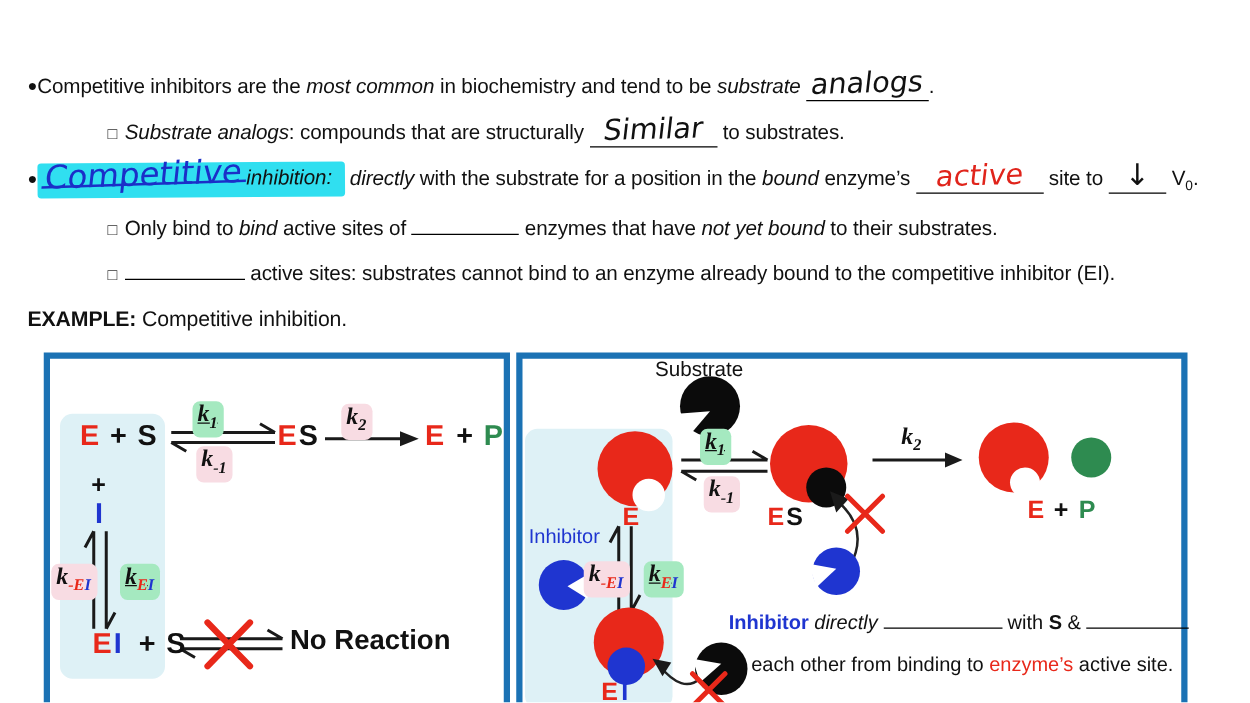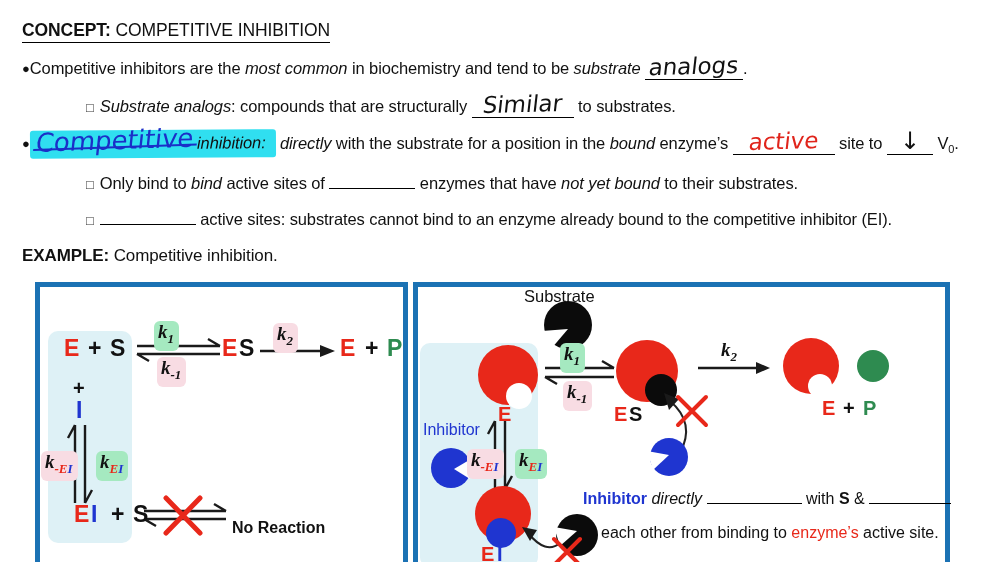--- a/index.html
+++ b/index.html
@@ -25,43 +25,40 @@
   .panel{position:absolute;top:282px;height:290px;box-sizing:border-box;border:5px solid var(--panel_border);
          background:#fff;}
   .panel svg{position:absolute;left:0;top:0;}
   .plabel{position:absolute;font-weight:bold;white-space:nowrap;}
   .big{font-size:23px;}
   .med{font-size:20px;}
   .red{color:var(--red);} .blue{color:var(--blue);} .green{color:var(--green);}
   .klabel{position:absolute;font-family:"Liberation Serif",serif;font-style:italic;font-weight:bold;
           font-size:19px;line-height:20px;padding:1px 5px 2px 4px;border-radius:6px;white-space:nowrap;}
   .ksub{font-size:13px;vertical-align:-5px;}
-  .mint{background:var(--mint);} .pinkbg{background:var(--pink);}
+  .mint{background:var(--mint);text-decoration:underline;} .pinkbg{background:var(--pink);}
   .cap{position:absolute;font-size:16px;white-space:nowrap;}
   .capfill{display:inline-block;border-bottom:1.6px solid #000;height:12px;}
   
   .arrow{stroke:#1a1a1a;stroke-width:2.4;fill:none;}
   .redx{stroke:var(--red);stroke-width:5;stroke-linecap:round;fill:none;}
   .redx2{stroke:var(--red);stroke-width:4;stroke-linecap:round;fill:none;}
   .curve{stroke:#222;stroke-width:2;fill:none;}
   .cyanrect{fill:var(--panel_cyan);}
   .enz{fill:var(--red);}
   .bite{fill:#fff;}
   .blob-black{fill:#0b0b0b;}
   .blob-blue{fill:var(--blue);}
   .head{fill:#1a1a1a;}
 </style>
 </head>
 <body>
 
 <div class="page">
 
-  <div class="line title" style="left:22px;top:20px">
-    <span class="b">CONCEPT:</span><span> COMPETITIVE INHIBITION</span>
-  </div>
 
   <div class="line" style="left:22px;top:58px">
     <span class="bullet-glyph">●</span><span>Competitive inhibitors are the </span><span class="i">most common</span><span> in biochemistry and tend to be </span><span class="i">substrate</span>
     <span class="fill" style="min-width:92px"><span class="hw">analogs</span></span><span>.</span>
   </div>
 
   <div class="line" style="left:86px;top:96px">
     <span class="square-glyph">□</span><span class="i">Substrate analogs</span><span>: compounds that are structurally </span>
     <span class="fill" style="min-width:96px"><span class="hw">Similar</span></span><span> to substrates.</span>
   </div>
@@ -115,21 +112,21 @@
     <span class="plabel big" style="left:325px;top:48px">+</span>
     <span class="plabel big green" style="left:347px;top:48px">P</span>
     <span class="plabel" style="left:33px;top:90px;font-size:20px">+</span>
     <span class="plabel big blue" style="left:36px;top:110px">I</span>
     <span class="klabel pinkbg" style="left:1px;top:164px"><span>k</span><span class="ksub red">-E</span><span class="ksub blue">I</span></span>
     <span class="klabel mint" style="left:56px;top:164px"><span>k</span><span class="ksub red">E</span><span class="ksub blue">I</span></span>
     <span class="plabel big red" style="left:34px;top:214px">E</span>
     <span class="plabel big blue" style="left:51px;top:214px">I</span>
     <span class="plabel big" style="left:71px;top:214px">+</span>
     <span class="plabel big" style="left:93px;top:214px">S</span>
-    <span class="plabel" style="left:192px;top:232px;font-size:16px">No Reaction</span>
+    <span class="plabel" style="left:192px;top:212px;font-size:22px">No Reaction</span>
   </div>
 
   <div class="panel" style="left:413px;width:537px">
     <svg width="527" height="280" viewBox="0 0 527 280">
       <rect class="cyanrect" x="2" y="56" width="118" height="224" rx="10"></rect>
 
       <circle class="blob-black" cx="150" cy="38" r="24"></circle>
       <polygon class="bite" points="124,44 150,42 133,62"></polygon>
 
       <circle class="enz" cx="90" cy="88" r="30"></circle>

